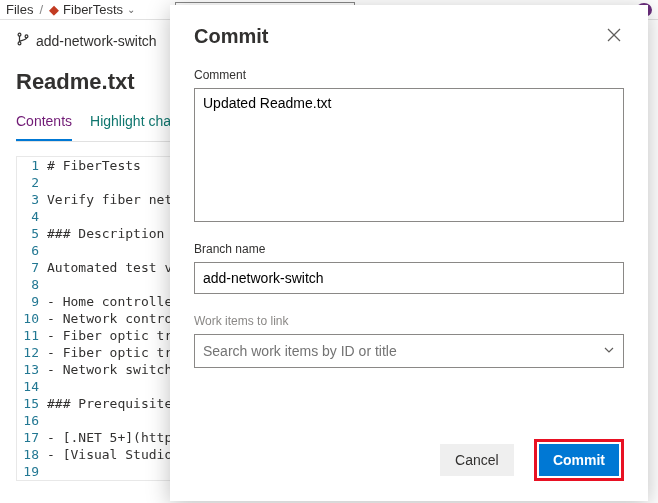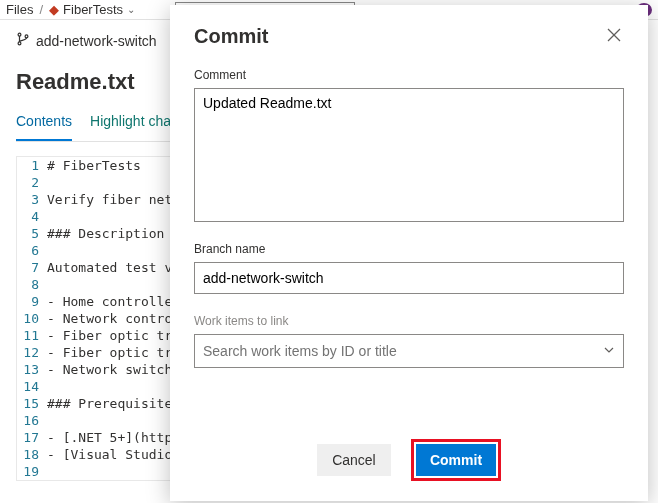--- a/index.html
+++ b/index.html
@@ -49,21 +49,21 @@
     font-size: 22px; font-weight: 600;
     margin-bottom: 18px;
   }
   .tabs {
     display: flex; gap: 18px;
     border-bottom: 1px solid #e1e1e1;
     font-size: 14px;
   }
   .tab { padding-bottom: 10px; cursor: pointer; }
   .tab.active {
-    color: #0369a1; font-weight: 400;
+    color: #701a75; font-weight: 400;
     border-bottom: 2px solid #0078d4;
   }
   .tab.inactive { color: #0f766e; }
   .code-pane {
     margin-top: 14px;
     border: 1px solid #e8e8e8;
     font-family: Consolas, monospace;
     font-size: 13px;
     line-height: 17px;
     max-height: 330px;
@@ -117,21 +117,21 @@
     display: flex; align-items: center;
     padding: 0 8px;
     color: #737373;
     cursor: pointer;
   }
   .combo .chev { margin-left: auto; }
   .dlg-footer {
     margin-top: auto;
     display: flex;
     gap: 20px;
-    justify-content: center;
+    justify-content: flex-end;
     align-items: center;
     padding-top: 12px;
   }
   .btn {
     min-width: 74px; height: 32px;
     padding: 0 14px;
     border: none;
     font-size: 14px;
     cursor: pointer;
   }

